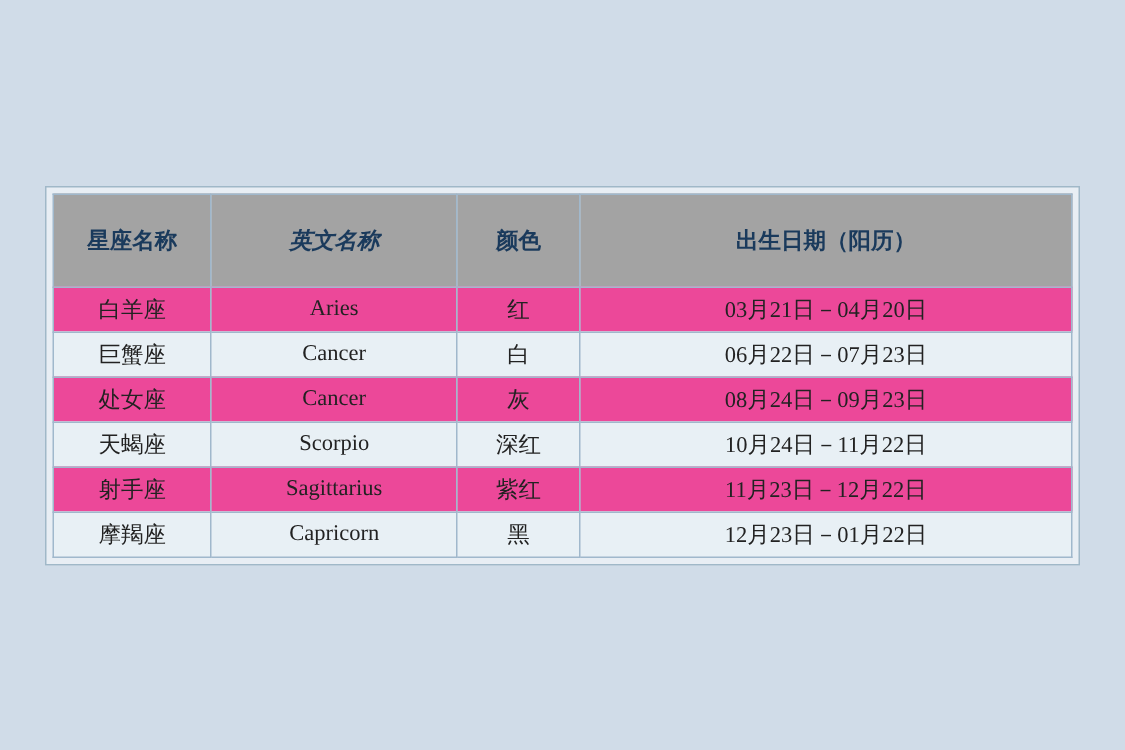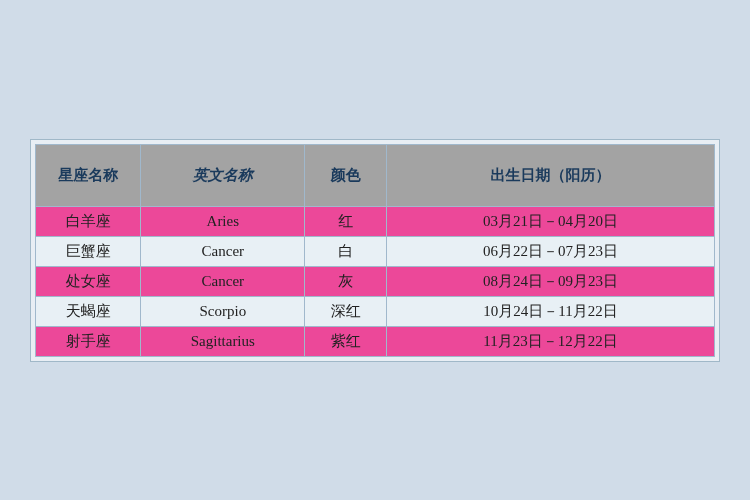--- a/index.html
+++ b/index.html
@@ -95,15 +95,21 @@
           <td>Scorpio</td>
           <td>深红</td>
           <td>10月24日－11月22日</td>
         </tr>
         <tr>
           <td>射手座</td>
           <td>Sagittarius</td>
           <td>紫红</td>
           <td>11月23日－12月22日</td>
         </tr>
+        <tr>
+          <td>摩羯座</td>
+          <td>Capricorn</td>
+          <td>黑</td>
+          <td>12月23日－01月22日</td>
+        </tr>
       </tbody>
   </table>
 </div>
 
 </body></html>

